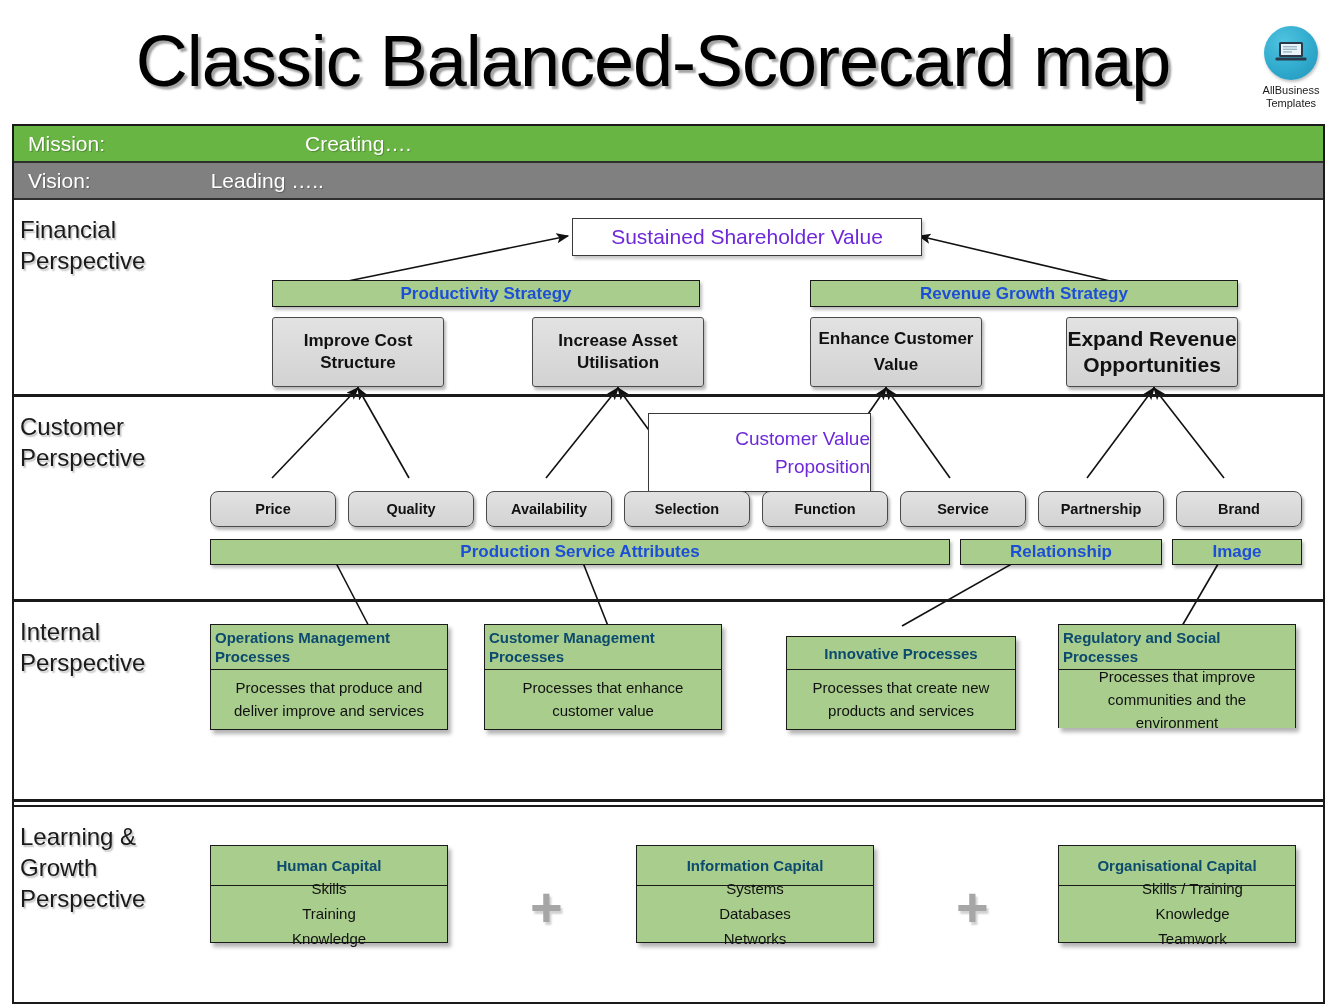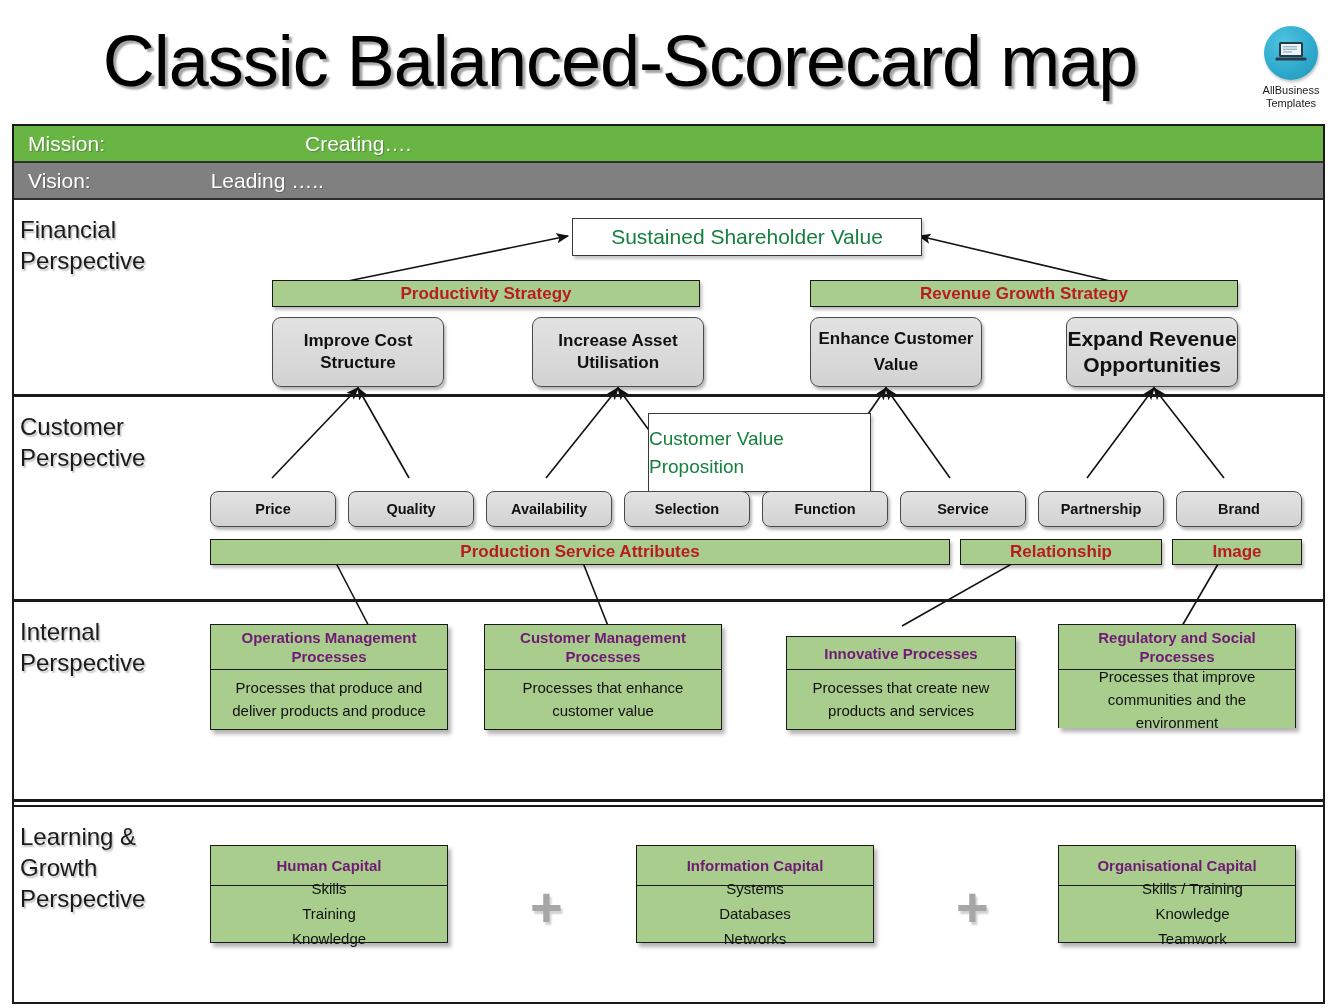--- a/index.html
+++ b/index.html
@@ -22,20 +22,21 @@
     top: 14px;
     width: 1240px;
     text-align: center;
     font-size: 72px;
     line-height: 94px;
     color: #000000;
     font-weight: 400;
     letter-spacing: -1px;
     text-shadow: 3px 3px 2px rgba(90,90,90,0.55);
     white-space: nowrap;
+    padding-left: 33px;
   }
 
   
   #logo {
     position: absolute;
     left: 1245px;
     top: 26px;
     width: 92px;
     text-align: center;
   }
@@ -132,56 +133,56 @@
     width: 1313px; height: 880px;
     pointer-events: none;
   }
 
   
   .gbox {
     position: absolute;
     box-sizing: border-box;
     background: linear-gradient(180deg,#e2e2e2 0%, #d9d9d9 60%, #d2d2d2 100%);
     border: 1.5px solid #4a4a4a;
-    border-radius: 9px;
+    border-radius: 3px;
     box-shadow: 2px 3px 3px rgba(0,0,0,0.28);
     display: flex;
     align-items: center;
     justify-content: center;
     text-align: center;
     font-weight: bold;
     color: #111111;
   }
 
   .greenbar {
     position: absolute;
     box-sizing: border-box;
     background: #a8cd8c;
     border: 1.5px solid #1a1a1a;
     box-shadow: 2px 3px 3px rgba(0,0,0,0.25);
     display: flex;
     align-items: center;
     justify-content: center;
     font-weight: bold;
-    color: #b91c1c;
+    color: #1d4ed8;
     font-size: 17px;
     text-align: right;
   }
 
   .plainbox {
     position: absolute;
     box-sizing: border-box;
     background: #ffffff;
     border: 1.5px solid #3a3a3a;
     box-shadow: 2px 3px 3px rgba(0,0,0,0.22);
     display: flex;
     align-items: center;
     justify-content: center;
-    text-align: left;
-    color: #15803d;
+    text-align: right;
+    color: #6d28d9;
   }
 
   
   .pill {
     height: 36px;
     font-size: 14.5px;
     border-radius: 8px;
   }
 
   
@@ -191,22 +192,22 @@
     border: 1.5px solid #1a1a1a;
     background: #a8cd8c;
     box-shadow: 3px 4px 4px rgba(0,0,0,0.3);
   }
   .card-head {
     box-sizing: border-box;
     border-bottom: 1.5px solid #1a1a1a;
     background: #a8cd8c;
     font-weight: bold;
     font-size: 15px;
-    color: #701a75;
-    text-align: center;
+    color: #0c4a6e;
+    text-align: left;
     display: flex;
     align-items: center;
     justify-content: center;
     padding: 2px 4px;
     line-height: 19px;
   }
   .card-body {
     box-sizing: border-box;
     background: #a8cd8c;
     font-size: 15px;
@@ -329,21 +330,21 @@
     <div class="greenbar" style="left:946px; top:142px; width:202px; height:26px;">Relationship</div>
     <div class="greenbar" style="left:1158px; top:142px; width:130px; height:26px;">Image</div>
   </div>
 
   <div class="row" id="row-internal">
     <div class="persp-label" style="top:14px;white-space:pre-line;">Internal
 Perspective</div>
 
     <div class="card" style="left:196px; top:22px; width:238px; height:106px;">
       <div class="card-head" style="height:45px;">Operations Management Processes</div>
-      <div class="card-body" style="height:58px;">Processes that produce and deliver products and produce</div>
+      <div class="card-body" style="height:58px;">Processes that produce and deliver improve and services</div>
     </div>
 
     <div class="card" style="left:470px; top:22px; width:238px; height:106px;">
       <div class="card-head" style="height:45px;">Customer Management Processes</div>
       <div class="card-body" style="height:58px;">Processes that enhance customer value</div>
     </div>
 
     <div class="card" style="left:772px; top:34px; width:230px; height:94px;">
       <div class="card-head" style="height:33px;">Innovative Processes</div>
       <div class="card-body" style="height:58px;">Processes that create new products and services</div>

